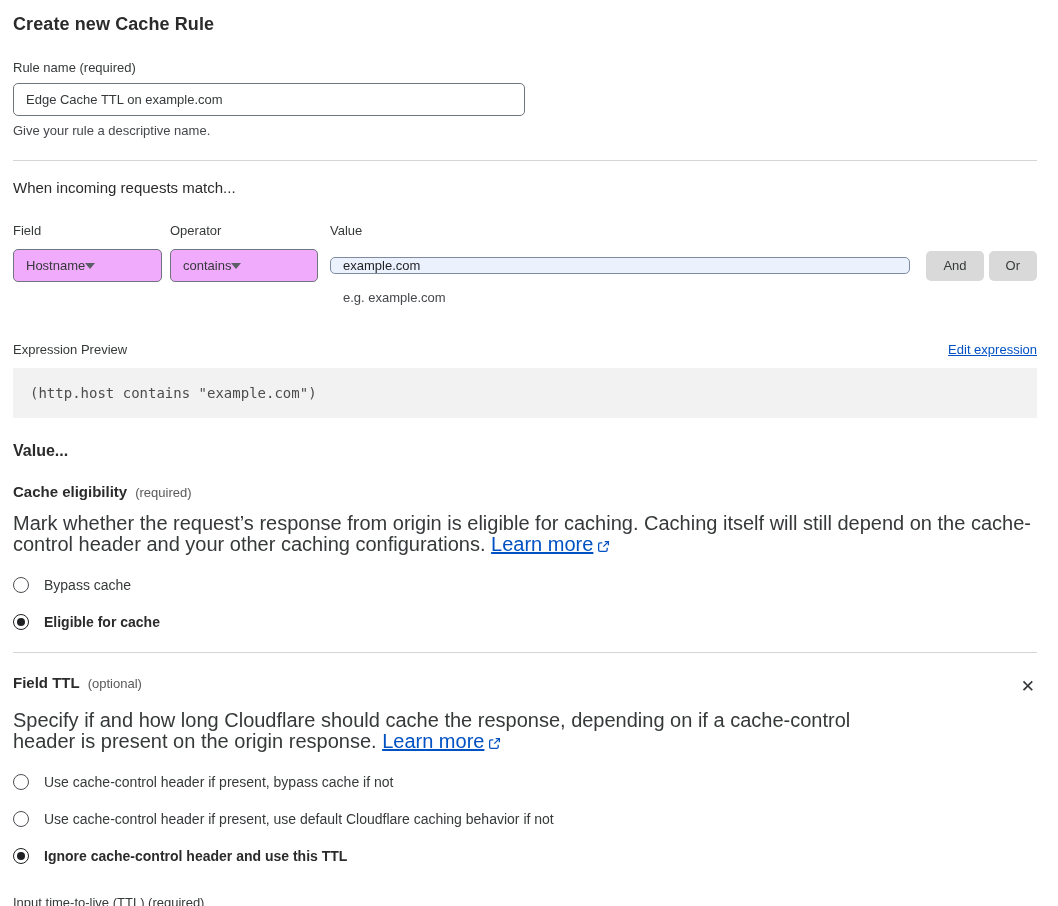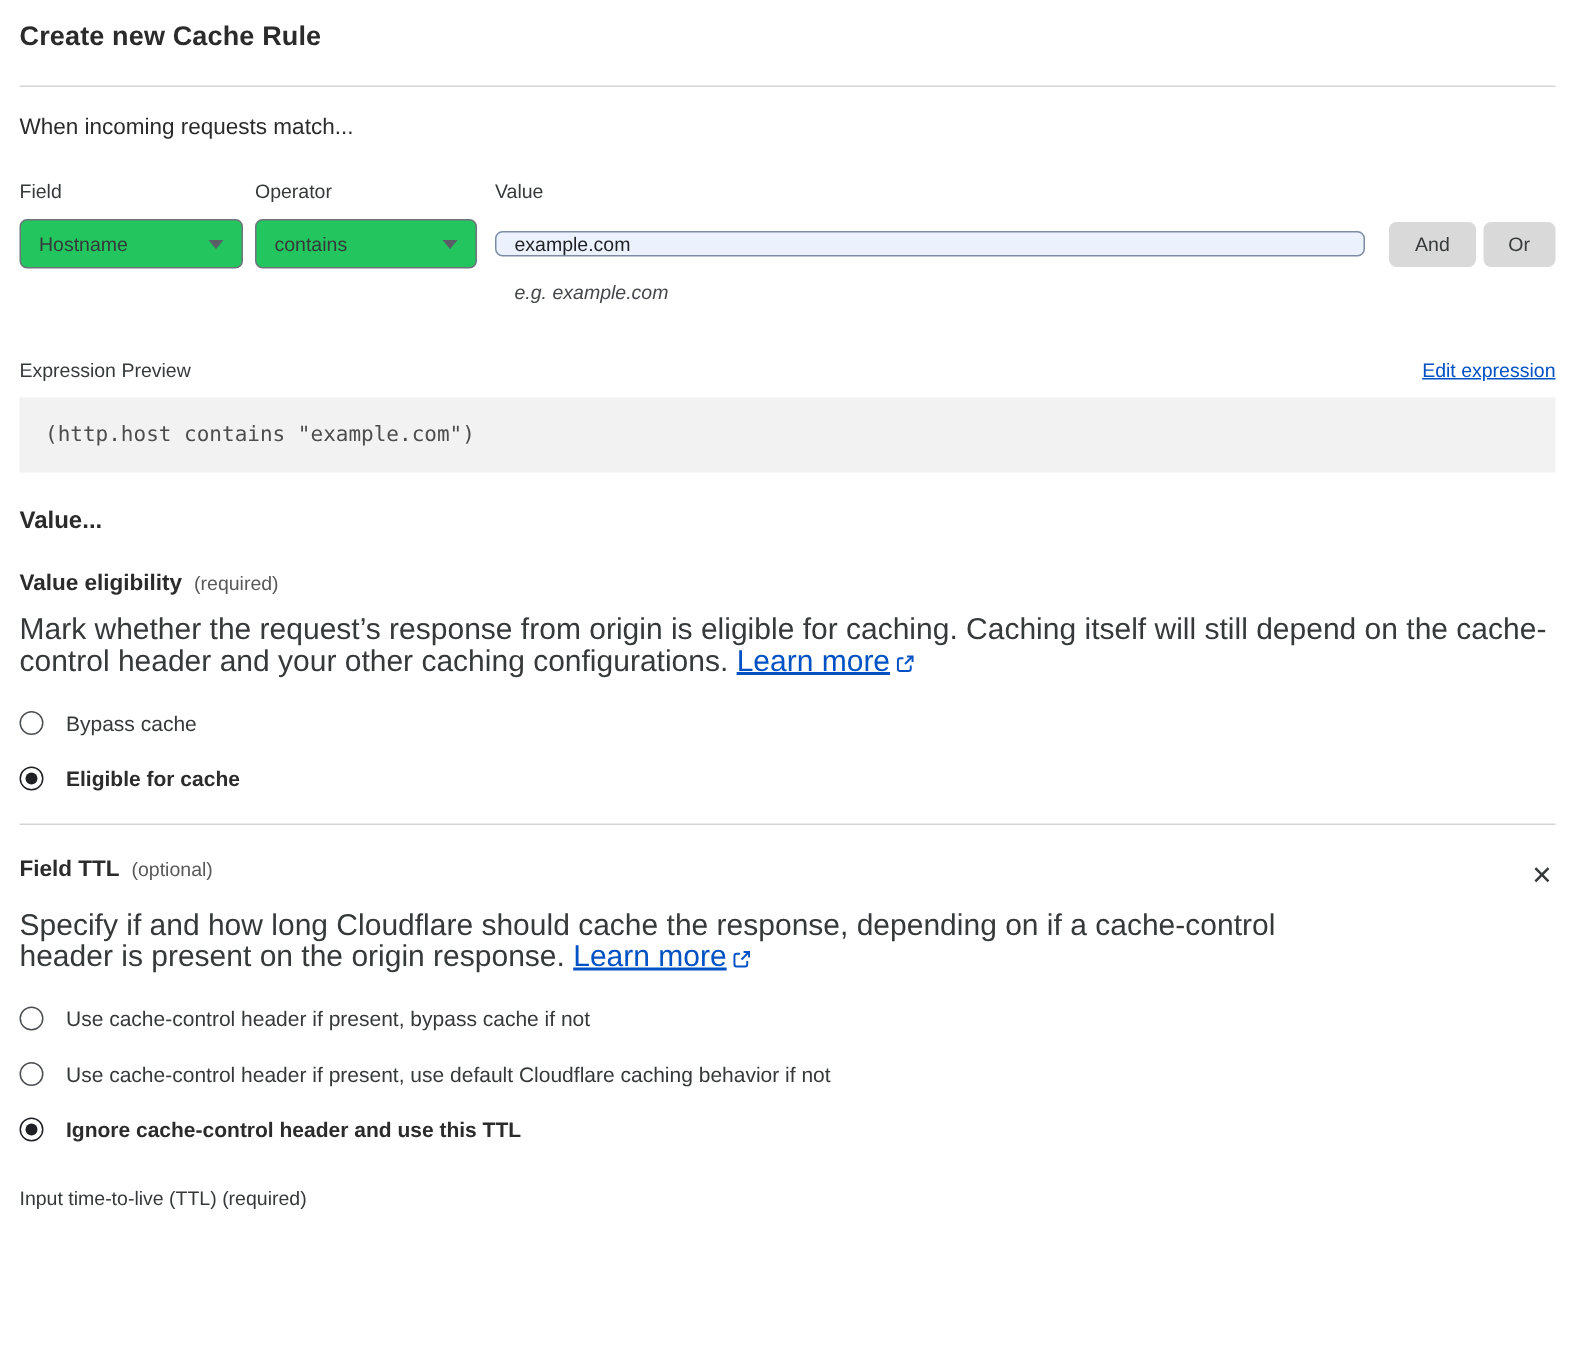--- a/index.html
+++ b/index.html
@@ -34,42 +34,42 @@
 
   
   .section-heading { font-size: 15px; font-weight: normal; color: #2b2b2b; }
   .match-section { margin-top: 18px; }
   .match-labels { display: flex; margin-top: 27px; }
   .match-labels .l-field { width: 157px; }
   .match-labels .l-operator { width: 160px; }
   .match-controls { display: flex; margin-top: 11px; align-items: center; }
   .select-box {
     height: 33px; border: 1px solid #6e757c; border-radius: 5px;
-    background: #22c55e; display: flex; align-items: center; justify-content: space-between;
+    background: #f0abfc; display: flex; align-items: center; 
     padding: 0 12px; font-size: 13px; color: #36393a; cursor: pointer;
   }
   .select-field { width: 149px; margin-right: 8px; }
   .select-operator { width: 148px; margin-right: 12px; }
   .caret-down {
     width: 0; height: 0; border-left: 5px solid transparent;
     border-right: 5px solid transparent; border-top: 6px solid #5a5f66;
   }
   .value-input {
     flex: 1; height: 17px; border: 1px solid #7d8ca3; border-radius: 5px;
     background: #ecf2fd; padding: 0 12px; font-size: 13px; color: #1f2023;
     font-family: "Liberation Sans", sans-serif; outline: none;
   }
   .btn-gray {
     height: 30px; background: #d9d9d9; border: none; border-radius: 5px;
     font-size: 13px; color: #36393a; padding: 0 17px; cursor: pointer;
     font-family: "Liberation Sans", sans-serif;
   }
   .btn-and { margin-left: 16px; }
   .btn-or { margin-left: 5px; }
-  .value-helper { margin-top: 8px; margin-left: 330px; font-style: italic; }
+  .value-helper { margin-top: 8px; margin-left: 330px; }
 
   
   .expr-row { display: flex; justify-content: space-between; align-items: baseline; margin-top: 37px; }
   .link { color: #0051c3; text-decoration: underline; font-size: 13px; cursor: pointer; }
   .code-block {
     margin-top: 11px; background: #f2f2f2; height: 50px;
     display: flex; align-items: center; padding: 0 17px;
     font-family: "DejaVu Sans Mono", "Liberation Mono", monospace;
     font-size: 14px; color: #4d4d4d;
   }
@@ -109,20 +109,25 @@
   
   .ttl-block { margin-top: 29px; }
 </style>
 </head>
 <body>
 
 <div class="page">
 
   <h1 class="page-title">Create new Cache Rule</h1>
 
+  <div class="rule-name-block">
+    <label class="field-label">Rule name (required)</label>
+    <input class="text-input" type="text" value="Edge Cache TTL on example.com" style="">
+    <div class="helper-text">Give your rule a descriptive name.</div>
+  </div>
 
   <hr class="divider">
 
   <div class="match-section">
     <h2 class="section-heading">When incoming requests match...</h2>
 
     <div class="match-labels">
       <div class="field-label l-field">Field</div>
       <div class="field-label l-operator">Operator</div>
       <div class="field-label">Value</div>
@@ -148,21 +153,21 @@
       <span class="field-label">Expression Preview</span>
       <a class="link">Edit expression</a>
     </div>
     <div class="code-block">(http.host contains "example.com")</div>
   </div>
 
   <h2 class="then-heading">Value...</h2>
 
   <div>
     <div class="sub-heading-row">
-      <span class="sub-heading">Value eligibility</span>
+      <span class="sub-heading">Cache eligibility</span>
       <span class="muted">(required)</span>
     </div>
     <p class="section-desc">
       <span>Mark whether the request’s response from origin is eligible for caching. Caching itself will still depend on the cache-control header and your other caching configurations.</span>
       <a class="learn-link">Learn more</a><span class="ext-icon"><svg width="13" height="13" viewBox="0 0 16 16" fill="none">
             <path d="M6.5 3.5H3.8C2.8 3.5 2 4.3 2 5.3v6.9C2 13.2 2.8 14 3.8 14h6.9c1 0 1.8-.8 1.8-1.8V9.5" stroke="#0051c3" stroke-width="1.6"></path>
             <path d="M9.5 2H14v4.5" stroke="#0051c3" stroke-width="1.6"></path>
             <path d="M13.7 2.3 7.8 8.2" stroke="#0051c3" stroke-width="1.6"></path>
           </svg></span>
     </p>

